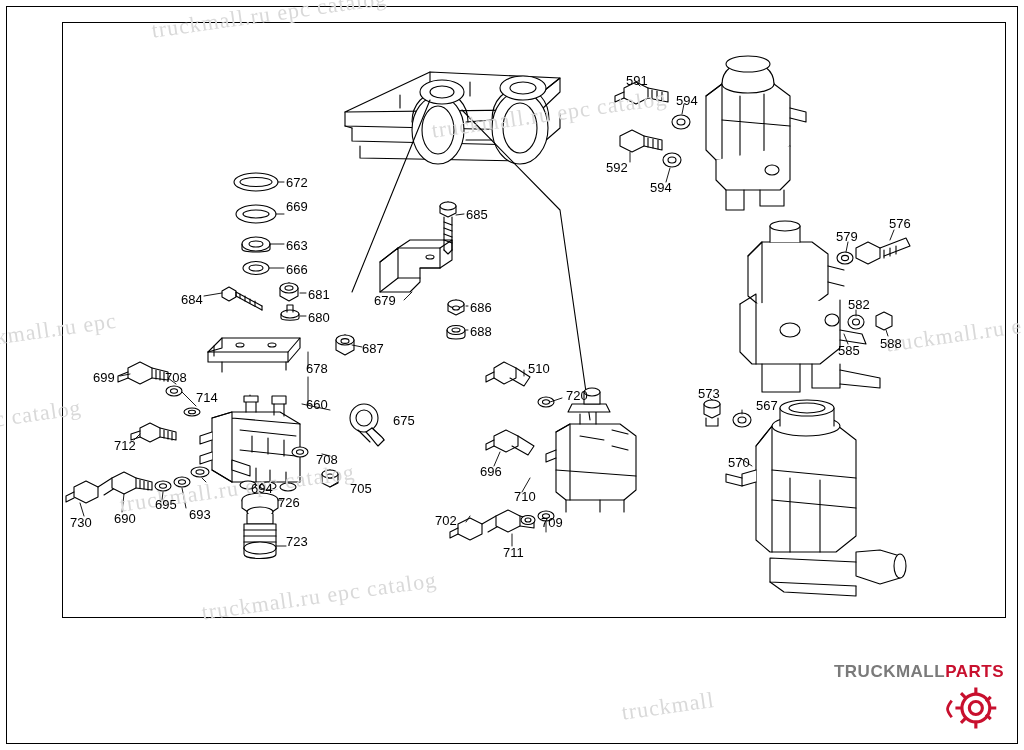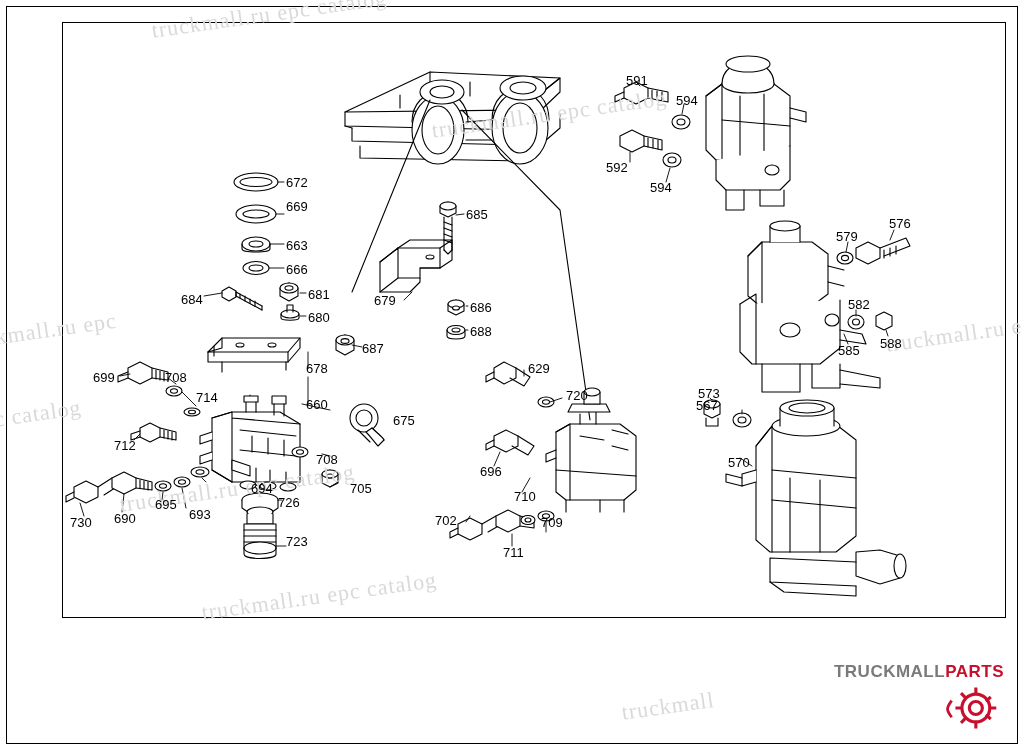--- a/index.html
+++ b/index.html
@@ -448,38 +448,38 @@
   <div class="lbl" style="left:393px;top:413px;">675</div>
   <div class="lbl" style="left:316px;top:452px;">708</div>
   <div class="lbl" style="left:350px;top:481px;">705</div>
   <div class="lbl" style="left:278px;top:495px;">726</div>
   <div class="lbl" style="left:286px;top:534px;">723</div>
   <div class="lbl" style="left:70px;top:515px;">730</div>
   <div class="lbl" style="left:114px;top:511px;">690</div>
   <div class="lbl" style="left:155px;top:497px;">695</div>
   <div class="lbl" style="left:189px;top:507px;">693</div>
   <div class="lbl" style="left:207px;top:481px;padding-left:44px;">694</div>
-  <div class="lbl" style="left:528px;top:361px;">629</div>
+  <div class="lbl" style="left:528px;top:361px;">510</div>
   <div class="lbl" style="left:566px;top:388px;">720</div>
   <div class="lbl" style="left:480px;top:464px;">696</div>
   <div class="lbl" style="left:514px;top:489px;">710</div>
   <div class="lbl" style="left:435px;top:513px;">702</div>
   <div class="lbl" style="left:503px;top:545px;">711</div>
   <div class="lbl" style="left:541px;top:515px;">709</div>
   <div class="lbl" style="left:626px;top:73px;">591</div>
   <div class="lbl" style="left:606px;top:160px;">592</div>
   <div class="lbl" style="left:676px;top:93px;">594</div>
   <div class="lbl" style="left:650px;top:180px;">594</div>
   <div class="lbl" style="left:836px;top:229px;">579</div>
   <div class="lbl" style="left:889px;top:216px;">576</div>
   <div class="lbl" style="left:848px;top:297px;">582</div>
   <div class="lbl" style="left:838px;top:343px;">585</div>
   <div class="lbl" style="left:880px;top:336px;">588</div>
   <div class="lbl" style="left:698px;top:386px;">573</div>
-  <div class="lbl" style="left:696px;top:398px;">567</div>
+  <div class="lbl" style="left:756px;top:398px;">567</div>
   <div class="lbl" style="left:728px;top:455px;">570</div>
 
   <div id="brand">
     <div class="brandtext"><span>TRUCKMALL</span><span class="red">PARTS</span></div>
     <svg class="gear" viewBox="0 0 60 56" xmlns="http://www.w3.org/2000/svg">
       <g fill="none" stroke="#c8102e" stroke-width="3.4">
         <circle cx="32" cy="28" r="15"></circle>
         <circle cx="32" cy="28" r="7"></circle>
         <path d="M32,6 L32,13 M32,43 L32,50 M10,28 L17,28 M47,28 L54,28
                  M16,12 L21,17 M43,35 L48,40 M16,44 L21,39 M43,21 L48,16"></path>

